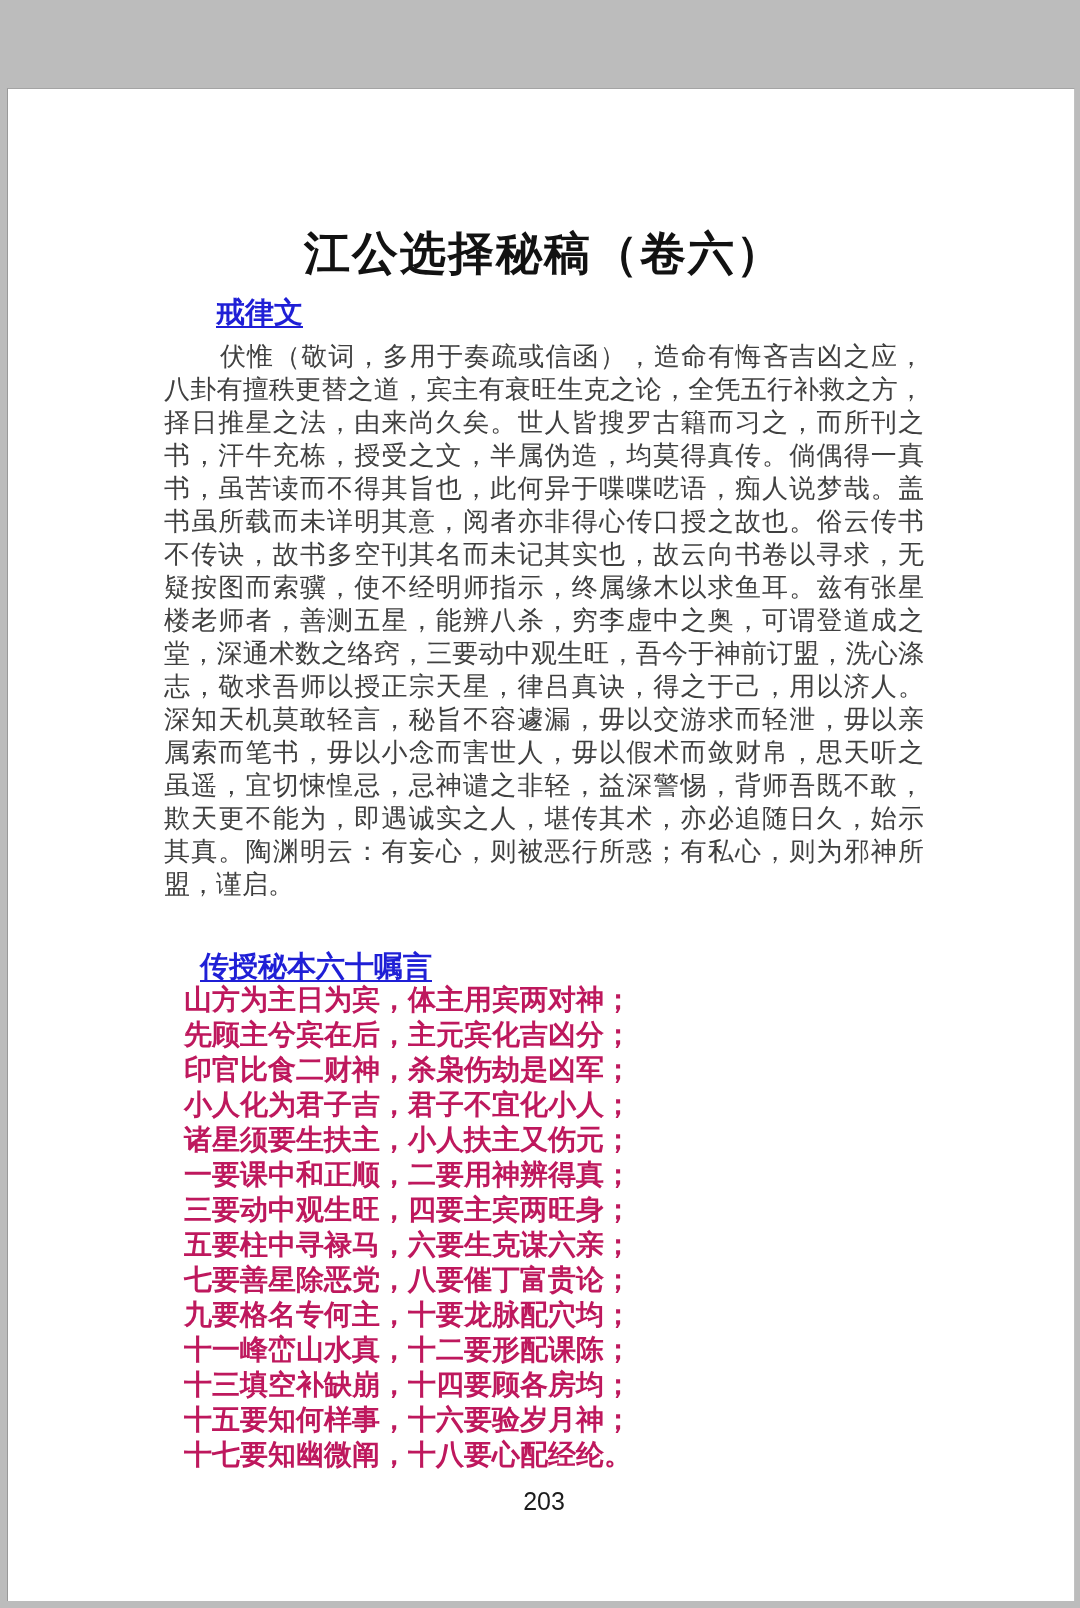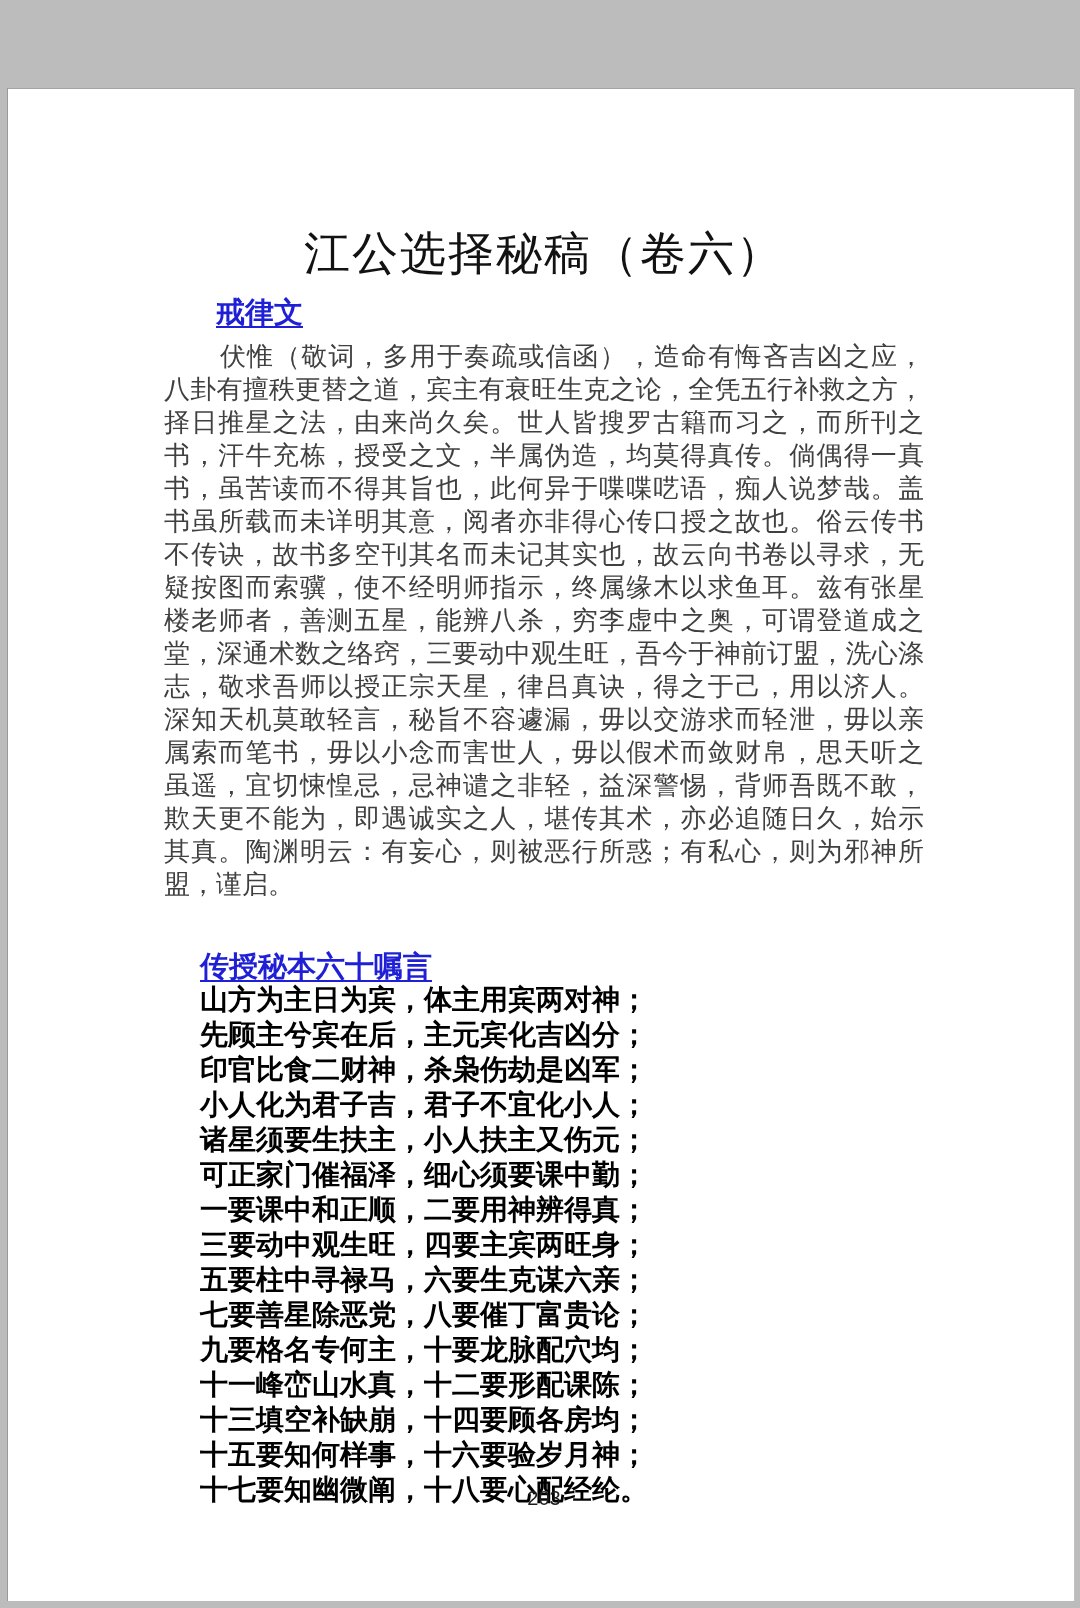--- a/index.html
+++ b/index.html
@@ -17,21 +17,21 @@
     border-left:1px solid #999999;
     border-top:1px solid #a4a4a4;
     border-right:1px solid #c2c2c2;
   }
   .content { position:absolute; left:156px; top:0; width:760px; height:100%; }
 
   .doc-title {
     position:absolute; top:134px; left:-40px; width:840px;
     text-align:center;
     font-family:"Liberation Serif","DejaVu Serif",serif;
-    font-weight:normal; font-size:46px; letter-spacing:2px;
+    font-weight:bold; font-size:46px; letter-spacing:2px;
     color:#121212; white-space:nowrap;
   }
 
   .doc-heading {
     font-family:"Liberation Sans","DejaVu Sans",sans-serif;
     font-weight:bold; font-size:29px;
     color:var(--heading-blue,#1f1fd6);
     text-decoration:underline;
     text-decoration-thickness:2px;
     text-underline-offset:4px;
@@ -43,29 +43,29 @@
   .paragraph {
     position:absolute; top:251px; left:0; width:760px;
     font-family:"Liberation Serif","DejaVu Serif",serif;
     font-size:26px; color:#404040;
   }
   .pline { height:33px; line-height:33px; text-align:justify; text-align-last:justify; }
   .pline.first { text-indent:56px; }
   .pline.last  { text-align:left; text-align-last:left; }
 
   .verses {
-    position:absolute; top:893px; left:36px;
+    position:absolute; top:893px; left:20px;
     font-family:"Liberation Sans","DejaVu Sans",sans-serif;
-    font-weight:bold; font-size:28px; color:#000000;
+    font-weight:bold; font-size:28px; color:#be185d;
   }
   .vline { height:35px; line-height:35px; white-space:nowrap; }
 
   .page-number {
     position:absolute; top:1398px; left:0; width:760px;
-    text-align:center; font-size:20px; color:#1c1c1c;
+    text-align:center; font-size:25px; color:#1c1c1c;
     font-family:"Liberation Sans","DejaVu Sans",sans-serif;
   }
 </style>
 </head>
 <body>
 
 <div class="page">
   <div class="content">
 
     <div class="doc-title">江公选择秘稿（卷六）</div>
@@ -93,21 +93,20 @@
       </div>
 
     <div class="doc-heading h-chuansh">传授秘本六十嘱言</div>
 
     <div class="verses">
         <div class="vline first">山方为主日为宾，体主用宾两对神；</div>
         <div class="vline">先顾主兮宾在后，主元宾化吉凶分；</div>
         <div class="vline">印官比食二财神，杀枭伤劫是凶军；</div>
         <div class="vline">小人化为君子吉，君子不宜化小人；</div>
         <div class="vline">诸星须要生扶主，小人扶主又伤元；</div>
-        <div class="vline">可正家门催福泽，细心须要课中勤；</div>
         <div class="vline">一要课中和正顺，二要用神辨得真；</div>
         <div class="vline">三要动中观生旺，四要主宾两旺身；</div>
         <div class="vline">五要柱中寻禄马，六要生克谋六亲；</div>
         <div class="vline">七要善星除恶党，八要催丁富贵论；</div>
         <div class="vline">九要格名专何主，十要龙脉配穴均；</div>
         <div class="vline">十一峰峦山水真，十二要形配课陈；</div>
         <div class="vline">十三填空补缺崩，十四要顾各房均；</div>
         <div class="vline">十五要知何样事，十六要验岁月神；</div>
         <div class="vline last">十七要知幽微阐，十八要心配经纶。</div>
       </div>

